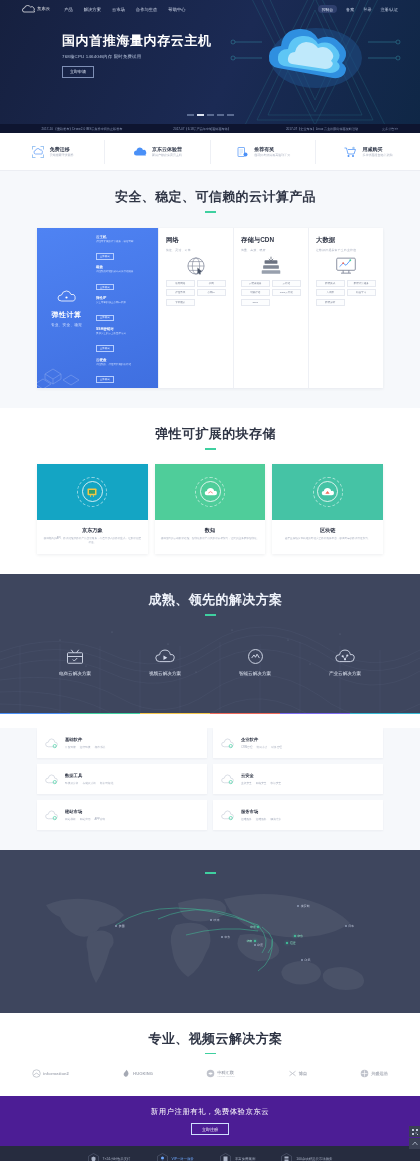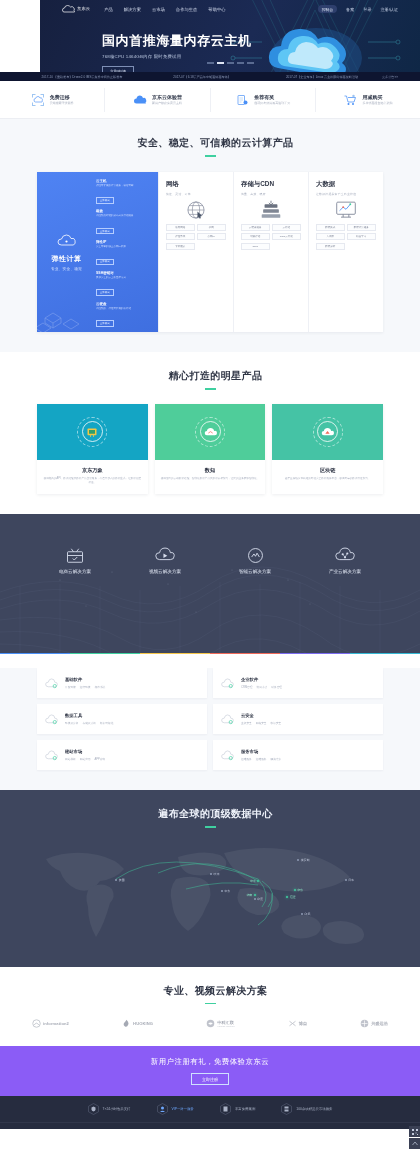--- a/index.html
+++ b/index.html
@@ -4,22 +4,22 @@
 <style>
   * { margin:0; padding:0; box-sizing:border-box; }
   body {
     width:420px; height:1161px; overflow:hidden;
     font-family:"Liberation Sans","DejaVu Sans",sans-serif;
     background:#fff; color:#333;
   }
   .page { width:420px; position:relative; }
 
   
-  .hero { position:relative; height:72px; background:#1b2448;
-          background:linear-gradient(115deg,#16203f 0%,#1b2a54 55%,#0f2746 100%); overflow:hidden;margin-left:40px; }
+  .hero { position:relative; height:124px; background:#1b2448;
+          background:linear-gradient(115deg,#16203f 0%,#1b2a54 55%,#0f2746 100%); overflow:hidden; }
   .hero-rays { position:absolute; right:-10px; top:-20px; width:230px; height:150px; }
   .nav { position:relative; z-index:5; height:18px; display:flex; align-items:center;
          padding:0 22px; }
   .logo { display:flex; align-items:center; gap:2px; margin-right:14px; }
   .logo-mark { width:13px; height:9px; position:relative; }
   .logo-txt { font-size:4.2px; color:#fff; letter-spacing:.2px; line-height:1.1; }
   .nav-links { display:flex; gap:11px; }
   .nav-links a { font-size:4.3px; color:#d7dff0; text-decoration:none; }
   .nav-right { margin-left:auto; display:flex; align-items:center; gap:9px; }
   .nav-right a { font-size:4.1px; color:#c6d1e6; text-decoration:none; }
@@ -46,21 +46,21 @@
               border-bottom:1px solid #eceef3; }
   .feat { flex:1; display:flex; align-items:center; justify-content:center; gap:5px;
           border-right:1px solid #eef0f5; height:24px; }
   .feat:last-child { border-right:none; }
   .feat-ico { width:14px; height:14px; position:relative; }
   .feat-t { font-size:5px; color:#30384a; font-weight:bold; }
   .feat-d { font-size:3px; color:#a6adbd; margin-top:1.5px; }
 
   
   .sec-head { text-align:center; padding:17px 0 0; }
-  .sec-title { font-size:10px; color:#2f3545; font-weight:bold; letter-spacing:.4px;padding-left:11px; }
+  .sec-title { font-size:13px; color:#2f3545; font-weight:bold; letter-spacing:.4px;padding-left:11px; }
   .sec-title.on-dark { color:#eef2fa; }
   .sec-rule { width:11px; height:1.6px; background:#3fd0a0; margin:5px auto 0; }
 
   
   .products { background:#f6f8fb; padding-bottom:20px; }
   .prod-grid { margin:15px 37px 0; display:flex; background:#fff;
                box-shadow:0 1px 3px rgba(30,40,70,.07); }
   .prod-hero { width:121px; display:flex; background:#4a7ef0;
                background:linear-gradient(160deg,#4f83f3,#3f6fe0); color:#fff; position:relative; }
   .prod-hero-l { width:59px; display:flex; flex-direction:column; align-items:center;
@@ -131,21 +131,21 @@
   
   .partners { background:#fff; padding-bottom:18px; }
   .plogos { margin:15px 32px 0; display:flex; align-items:center; justify-content:space-between; }
   .plogo { display:flex; align-items:center; gap:2px; opacity:.62; }
   .plogo-mark { width:9px; height:9px; }
   .plogo-txt { font-size:4px; color:#6b7governor; }
   .plogo-txt { font-size:4.1px; color:#6f7687; font-weight:bold; letter-spacing:.1px; }
   .plogo-txt small { display:block; font-size:2.2px; font-weight:normal; color:#9aa0ad; }
 
   
-  .cta { background:#8b5cf6; height:50px; display:flex; flex-direction:column;
+  .cta { background:#4c1d95; height:50px; display:flex; flex-direction:column;
          align-items:center; justify-content:center; }
   .cta-t { font-size:7.4px; color:#fff; letter-spacing:.5px; }
   .cta-b { margin-top:6px; border:1px solid #cfe0ff; color:#fff; font-size:4px;
            padding:2.5px 10px; }
 
   
   .footer { background:#262c3f; padding-bottom:6px; }
   .fbadges { display:flex; height:27px; align-items:center; justify-content:center;
              gap:26px; border-bottom:1px solid #31374b; }
   .fbadge { display:flex; align-items:center; gap:4px; }
@@ -397,21 +397,21 @@
           <span>机器学习</span>
           <span>数据分析</span>
         </div>
       </div>
 
     </div>
   </div>
 
   <div class="stars">
     <div class="sec-head">
-      <div class="sec-title">精心打造的明星产品</div>
+      <div class="sec-title">弹性可扩展的块存储</div>
       <div class="sec-rule"></div>
     </div>
     <div class="star-grid">
 
       <div class="star-card">
         <div class="star-top" style="background:#14a5c4">
           <div class="star-ring">
             <div class="star-ring2">
               <svg width="12" height="11" viewBox="0 0 16 14">
                 <rect x="2" y="3" width="12" height="9" rx="1" fill="#f2c744"></rect>
@@ -458,20 +458,24 @@
         <div class="star-body">
           <div class="star-t">区块链</div>
           <div class="star-d">基于区块链技术构建的可信安全数据服务平台，提供可靠的数据存证能力。</div>
         </div>
       </div>
 
     </div>
   </div>
 
   <div class="solutions">
+    <div class="sec-head">
+      <div class="sec-title on-dark">成熟、领先的解决方案</div>
+      <div class="sec-rule"></div>
+    </div>
     <svg class="mesh" viewBox="0 0 420 108" preserveAspectRatio="none">
       <g stroke="#7d88a8" stroke-width=".35" fill="none" opacity=".55">
         <path d="M0 46 q60 -22 110 2 q50 24 100 -10 q50 -34 110 0 q50 34 100 6"></path>
         <path d="M0 54 q60 -22 110 2 q50 24 100 -10 q50 -34 110 0 q50 34 100 6"></path>
         <path d="M0 63 q60 -20 110 4 q50 24 100 -8 q50 -32 110 2 q50 34 100 4"></path>
         <path d="M0 74 q70 -10 120 18 q45 26 90 -6 q50 -36 110 4 q45 36 100 8"></path>
         <path d="M0 86 q70 -4 120 26 q45 26 90 -4 q50 -34 110 8 q45 34 100 10"></path>
         <path d="M0 98 q70 0 120 30 q45 22 90 -2 q50 -32 110 12 q45 30 100 12"></path>
         <path d="M20 40 v70 M60 38 v72 M100 40 v70 M140 44 v66 M180 40 v70 M220 36 v74
                  M260 38 v72 M300 36 v74 M340 40 v70 M380 44 v66"></path>
@@ -632,21 +636,20 @@
             <span>解决方案</span>
           </div>
         </div>
       </div>
 
     </div>
   </div>
 
   <div class="dc">
     <div class="sec-head">
-      <div class="sec-title on-dark">遍布全球的顶级数据中心</div>
       <div class="sec-rule"></div>
     </div>
     <div class="map-wrap">
       <svg class="map-svg" viewBox="0 0 364 114">
         <g fill="#4a5268">
           <path d="M18 22 q24 -10 52 -4 q18 4 26 14 q-8 10 -24 12 q-10 14 -24 8 q-12 -6 -16 -18 q-10 -4 -14 -12z"></path>
           <path d="M62 50 q14 -6 22 2 q4 8 -2 14 q-6 22 -14 34 q-8 -14 -8 -30 q-4 -12 2 -20z"></path>
           <path d="M150 20 q26 -8 42 -2 q10 6 4 14 q-14 8 -30 6 q-14 -2 -16 -18z"></path>
           <path d="M148 42 q22 -6 32 4 q6 12 -2 24 q-6 16 -18 24 q-14 -10 -16 -28 q-4 -14 4 -24z"></path>
           <path d="M196 16 q40 -10 80 0 q30 8 46 24 q-16 12 -44 14 q-26 2 -48 -6 q-24 -8 -34 -32z"></path>

